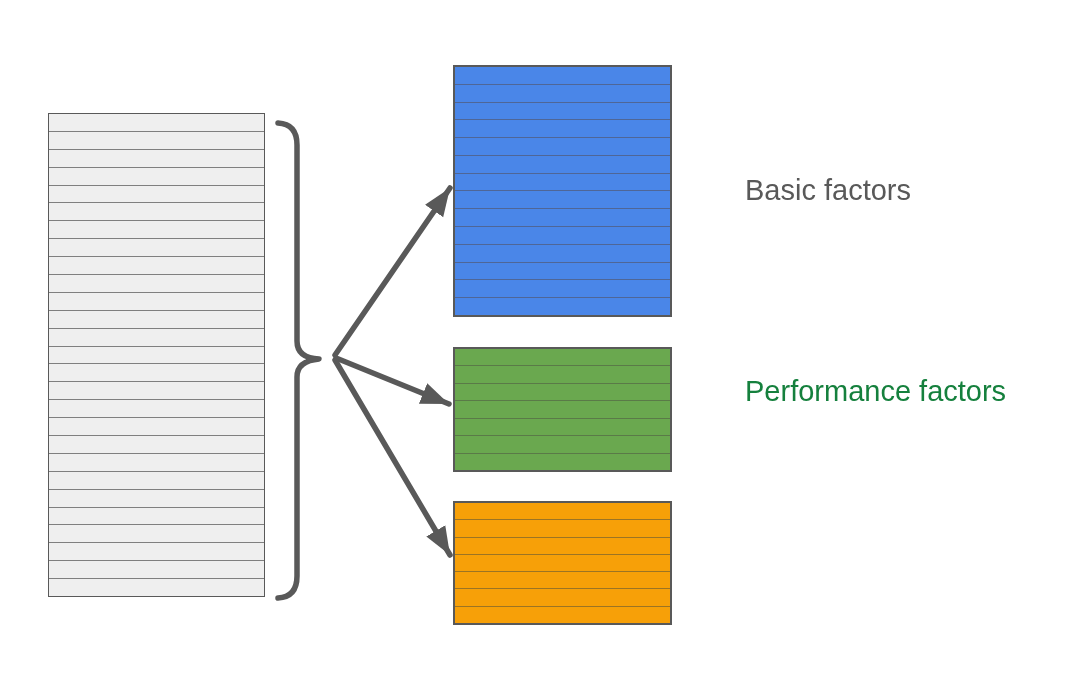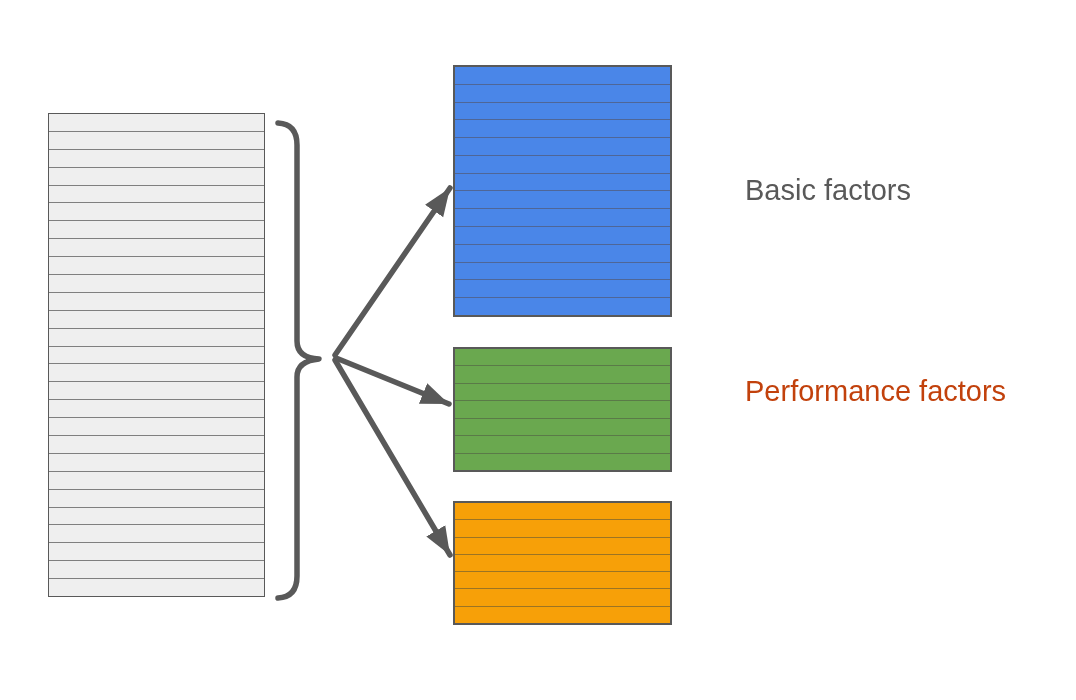--- a/index.html
+++ b/index.html
@@ -110,15 +110,15 @@
       <div class="row" style="background: rgb(247, 160, 8);"></div>
       <div class="row" style="background: rgb(247, 160, 8); border-top: 1px solid rgb(156, 116, 36);"></div>
       <div class="row" style="background: rgb(247, 160, 8); border-top: 1px solid rgb(156, 116, 36);"></div>
       <div class="row" style="background: rgb(247, 160, 8); border-top: 1px solid rgb(156, 116, 36);"></div>
       <div class="row" style="background: rgb(247, 160, 8); border-top: 1px solid rgb(156, 116, 36);"></div>
       <div class="row" style="background: rgb(247, 160, 8); border-top: 1px solid rgb(156, 116, 36);"></div>
       <div class="row" style="background: rgb(247, 160, 8); border-top: 1px solid rgb(156, 116, 36);"></div>
     </div>
 
   <div class="factor-label label-basic" style="color: rgb(89, 89, 89);">Basic factors</div>
-  <div class="factor-label label-performance" style="color: #c2410c;">Performance factors</div>
+  <div class="factor-label label-performance" style="color: #15803d;">Performance factors</div>
 
 </div>
 
 </body></html>

